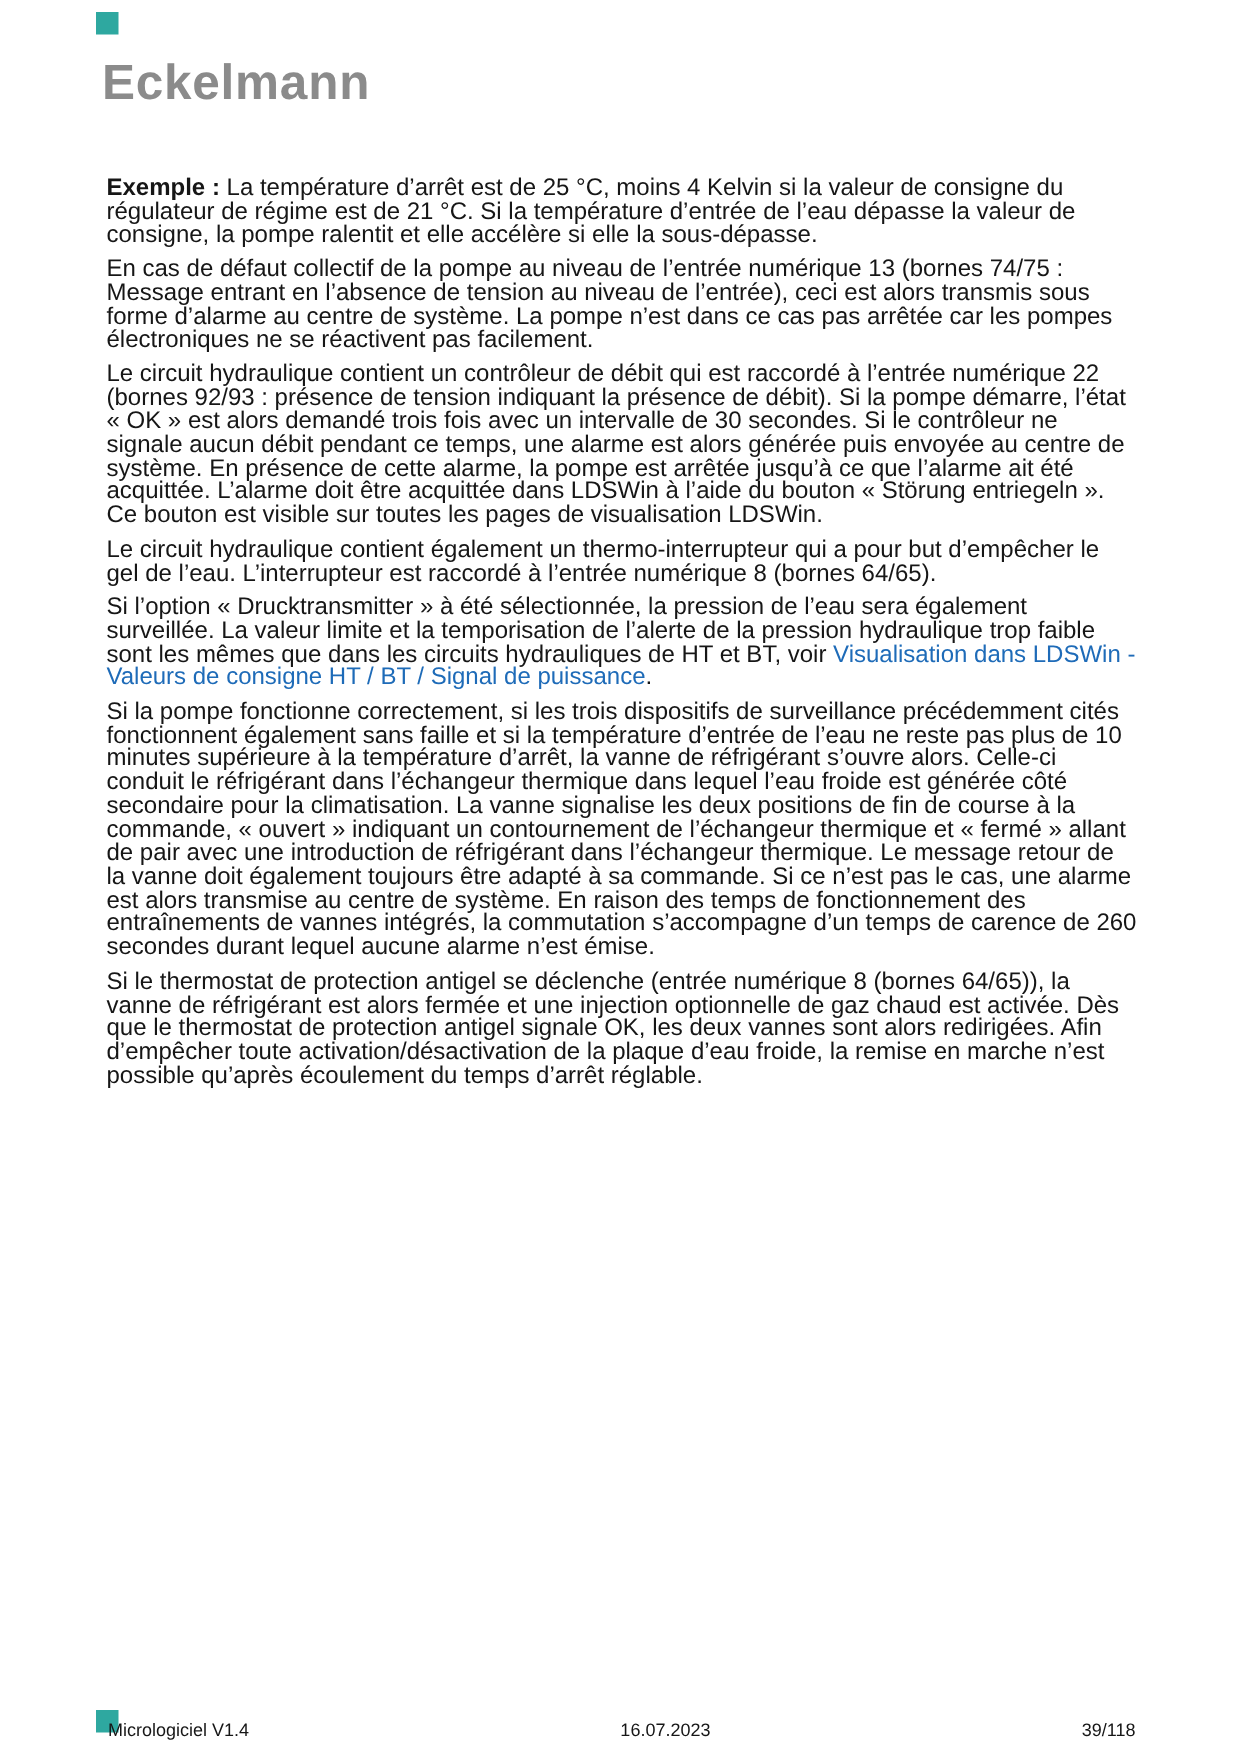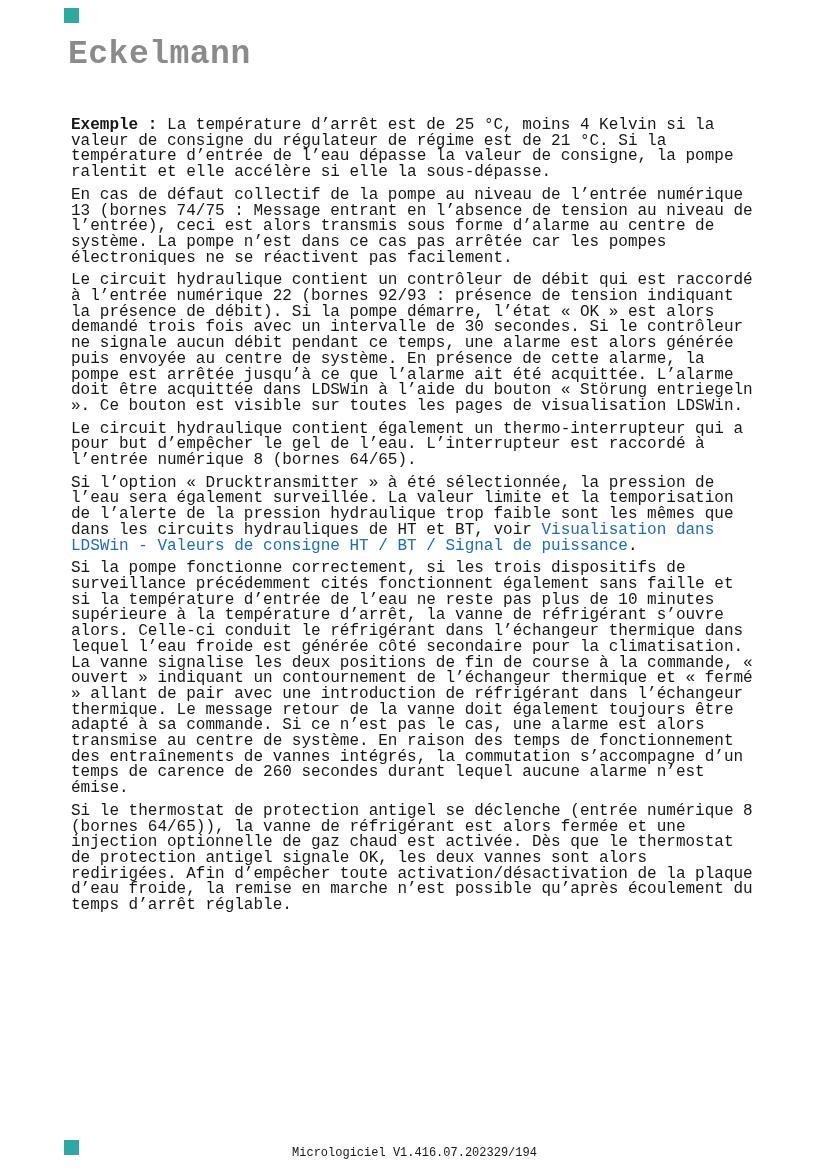--- a/index.html
+++ b/index.html
@@ -2,21 +2,21 @@
 <html lang="fr"><head>
 <meta charset="utf-8">
 <style>
   * { margin: 0; padding: 0; box-sizing: border-box; }
   html, body { background: #ffffff; }
   .page {
     position: relative;
     width: 827px;
     height: 1169px;
     background: #ffffff;
-    font-family: Liberation Mono, monospace;
+    font-family: Liberation Sans, sans-serif;
     color: #161616;
     overflow: hidden;
     margin: 0 auto;
   }
   .brand-square {
     position: absolute;
     width: 15px;
     height: 15px;
     background: #2ea8a0;
   }
@@ -46,21 +46,21 @@
     color: #1e6bb8;
     text-decoration: none;
     cursor: pointer;
   }
   .footer {
     position: absolute;
     left: 72px;
     top: 1146px;
     width: 685px;
     display: flex;
-    justify-content: center;
+    justify-content: space-between;
     font-size: 12px;
     color: #161616;
   }
 </style>
 </head>
 <body>
 
 <div class="page">
 
   <div class="brand-square top" style="background: rgb(46, 168, 160);"></div>
@@ -84,16 +84,16 @@
 
     <p>Si le thermostat de protection antigel se déclenche (entrée numérique 8 (bornes 64/65)), la vanne de réfrigérant est alors fermée et une injection optionnelle de gaz chaud est activée. Dès que le thermostat de protection antigel signale OK, les deux vannes sont alors redirigées. Afin d’empêcher toute activation/désactivation de la plaque d’eau froide, la remise en marche n’est possible qu’après écoulement du temps d’arrêt réglable.</p>
 
   </main>
 
   <div class="brand-square bottom" style="background: rgb(46, 168, 160);"></div>
 
   <footer class="footer">
     <span>Micrologiciel V1.4</span>
     <span>16.07.2023</span>
-    <span>29/194</span>
+    <span>39/118</span>
   </footer>
 
 </div>
 
 </body></html>

